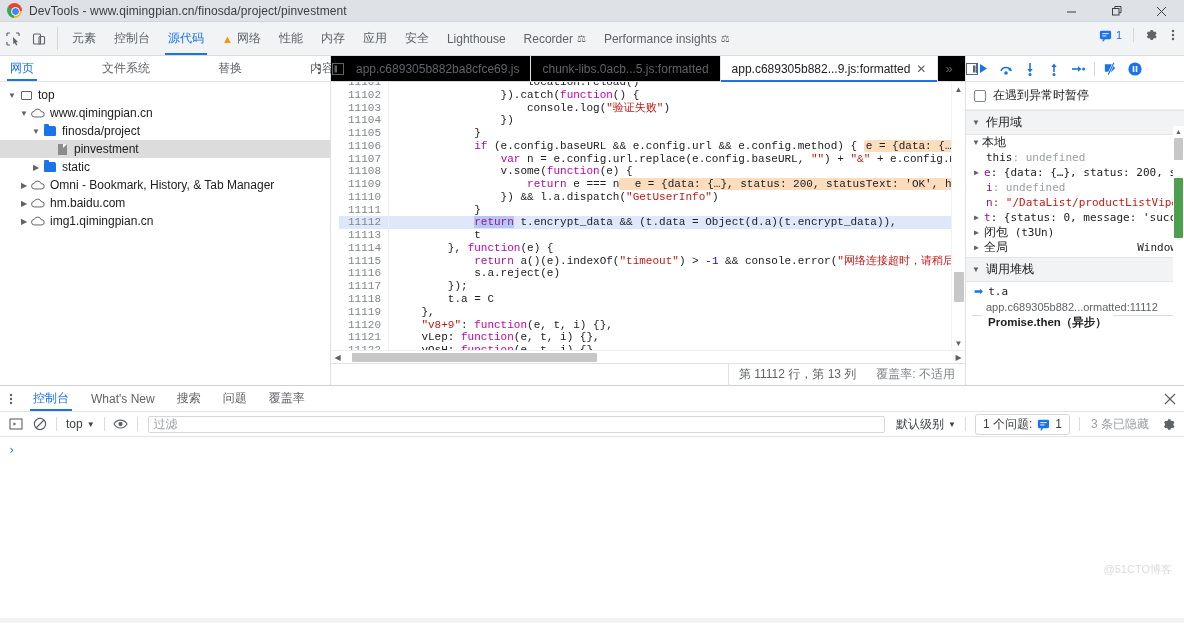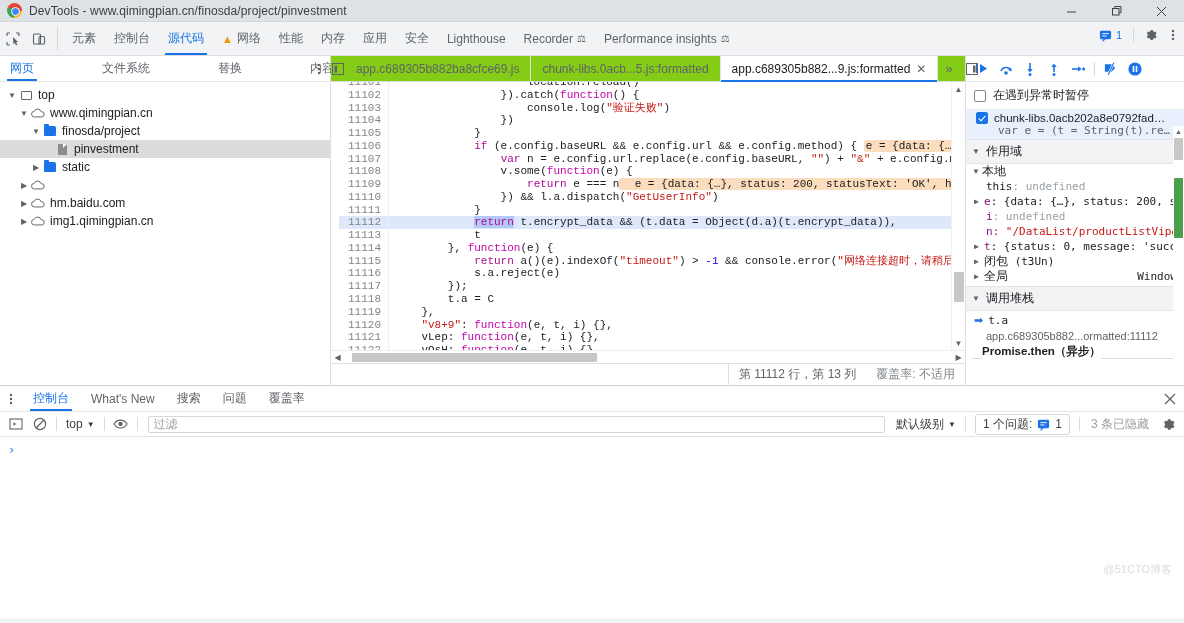--- a/index.html
+++ b/index.html
@@ -91,21 +91,21 @@
   .ticon { width:16px; display:inline-flex; align-items:center; justify-content:center; margin-right:4px; flex:none;}
   .folder { width:12px; height:10px; background:#1a73e8; border-radius:1px 2px 1px 1px; position:relative; }
   .folder::before { content:''; position:absolute; top:-2.5px; left:0; width:5px; height:2.5px; background:#1a73e8; border-radius:1px 1px 0 0;}
   .doc { width:9px; height:11px; background:#8c8c8c; position:relative; }
   .doc::after { content:''; position:absolute; top:0; right:0; border-left:4px solid #fff; border-bottom:4px solid transparent; }
   .frame-sq { width:11px; height:9px; border:1.3px solid #5f6368; border-radius:1px; }
 
   
   .editor { flex:1; display:flex; flex-direction:column; min-width:0; background:#fff; }
   .etabs {
-    height:26px; display:flex; align-items:stretch; background:#84cc16;
+    height:26px; display:flex; align-items:stretch; background:#000000;
     border-bottom:1px solid #dadcdf; position:relative;
   }
   .etab-arrow { width:24px; display:flex; align-items:center; justify-content:center; color:#5f6368; }
   .et {
     display:flex; align-items:center; gap:6px; padding:0 11px; font-size:12px;
     color:#5f6368; white-space:nowrap; position:relative; cursor:default;
     border-right:1px solid #e2e4e6;
   }
   .et.active { background:#fff; color:#202124; }
   .et.active::after { content:''; position:absolute; left:0; right:0; bottom:-1px; height:2px; background:#1a73e8; }
@@ -201,21 +201,21 @@
   .sc-name { color:#881280; }
   .sc-undef { color:#9aa0a6; }
   .sc-str { color:#c41a16; }
   .sc-plain { color:#202124; }
   .cjk { font-family:"Liberation Sans", sans-serif; }
   .stack-row { padding:3px 6px 3px 8px; font-size:11.5px; display:flex; gap:5px; align-items:flex-start; }
   .stack-sub {
     font-size:11px; color:#5f6368; padding-left:20px;
     font-family:"Liberation Sans", sans-serif; white-space:nowrap; overflow:hidden; text-overflow:ellipsis;
   }
-  .async-div { display:flex; align-items:flex-end; padding:2px 6px; }
+  .async-div { display:flex; align-items:flex-start; gap:6px; padding:2px 6px; }
   .async-div .line { height:1px; background:#dadce0; flex:none; width:10px; }
   .async-div .line2 { height:1px; background:#dadce0; flex:1; }
   .async-lbl { font-size:11.5px; font-weight:bold; color:#202124; }
 
   
   .drawer { border-top:1px solid #cfcfcf; background:#fff; }
   .drawer-tabs {
     height:26px; display:flex; align-items:stretch; position:relative;
     border-bottom:1px solid #e4e4e4; background:#fff;
   }
@@ -431,20 +431,21 @@
           <span>static</span>
         </div>
 
         <div class="trow" style="padding-left:18px">
           <span class="tw">▶</span>
           <span class="ticon">
             <svg width="14" height="10" viewBox="0 0 16 11">
                 <path d="M12.5 10H4a3.2 3.2 0 0 1-.3-6.4A4.2 4.2 0 0 1 11.6 4a3 3 0 0 1 .9 6z" fill="none" stroke="#5f6368" stroke-width="1.1"></path>
               </svg>
           </span>
+          <span>Omni - Bookmark, History, &amp; Tab Manager</span>
         </div>
 
         <div class="trow" style="padding-left:18px">
           <span class="tw">▶</span>
           <span class="ticon">
             <svg width="14" height="10" viewBox="0 0 16 11">
                 <path d="M12.5 10H4a3.2 3.2 0 0 1-.3-6.4A4.2 4.2 0 0 1 11.6 4a3 3 0 0 1 .9 6z" fill="none" stroke="#5f6368" stroke-width="1.1"></path>
               </svg>
           </span>
           <span>hm.baidu.com</span>
@@ -569,27 +570,20 @@
         </div>
       </div>
 
       <div class="dbg-scroll">
         <div class="pause-row">
           <span class="cb"></span>
           <span>在遇到异常时暂停</span>
         </div>
 
 
-        <div class="bp-item sel">
-          <div class="bp-head">
-            <span class="cb on"></span>
-            <span class="bp-name">chunk-libs.0acb202a8e0792fad…</span>
-          </div>
-          <div class="bp-code">var e = (t = String(t).re…</div>
-        </div>
 
         <div class="sec-head">
           <span class="tri">▼</span>
           <span>作用域</span>
         </div>
 
         <div class="scope-row cjk" style="font-size:12px;">
           <span class="tri">▼</span>
           <span>本地</span>
         </div>

